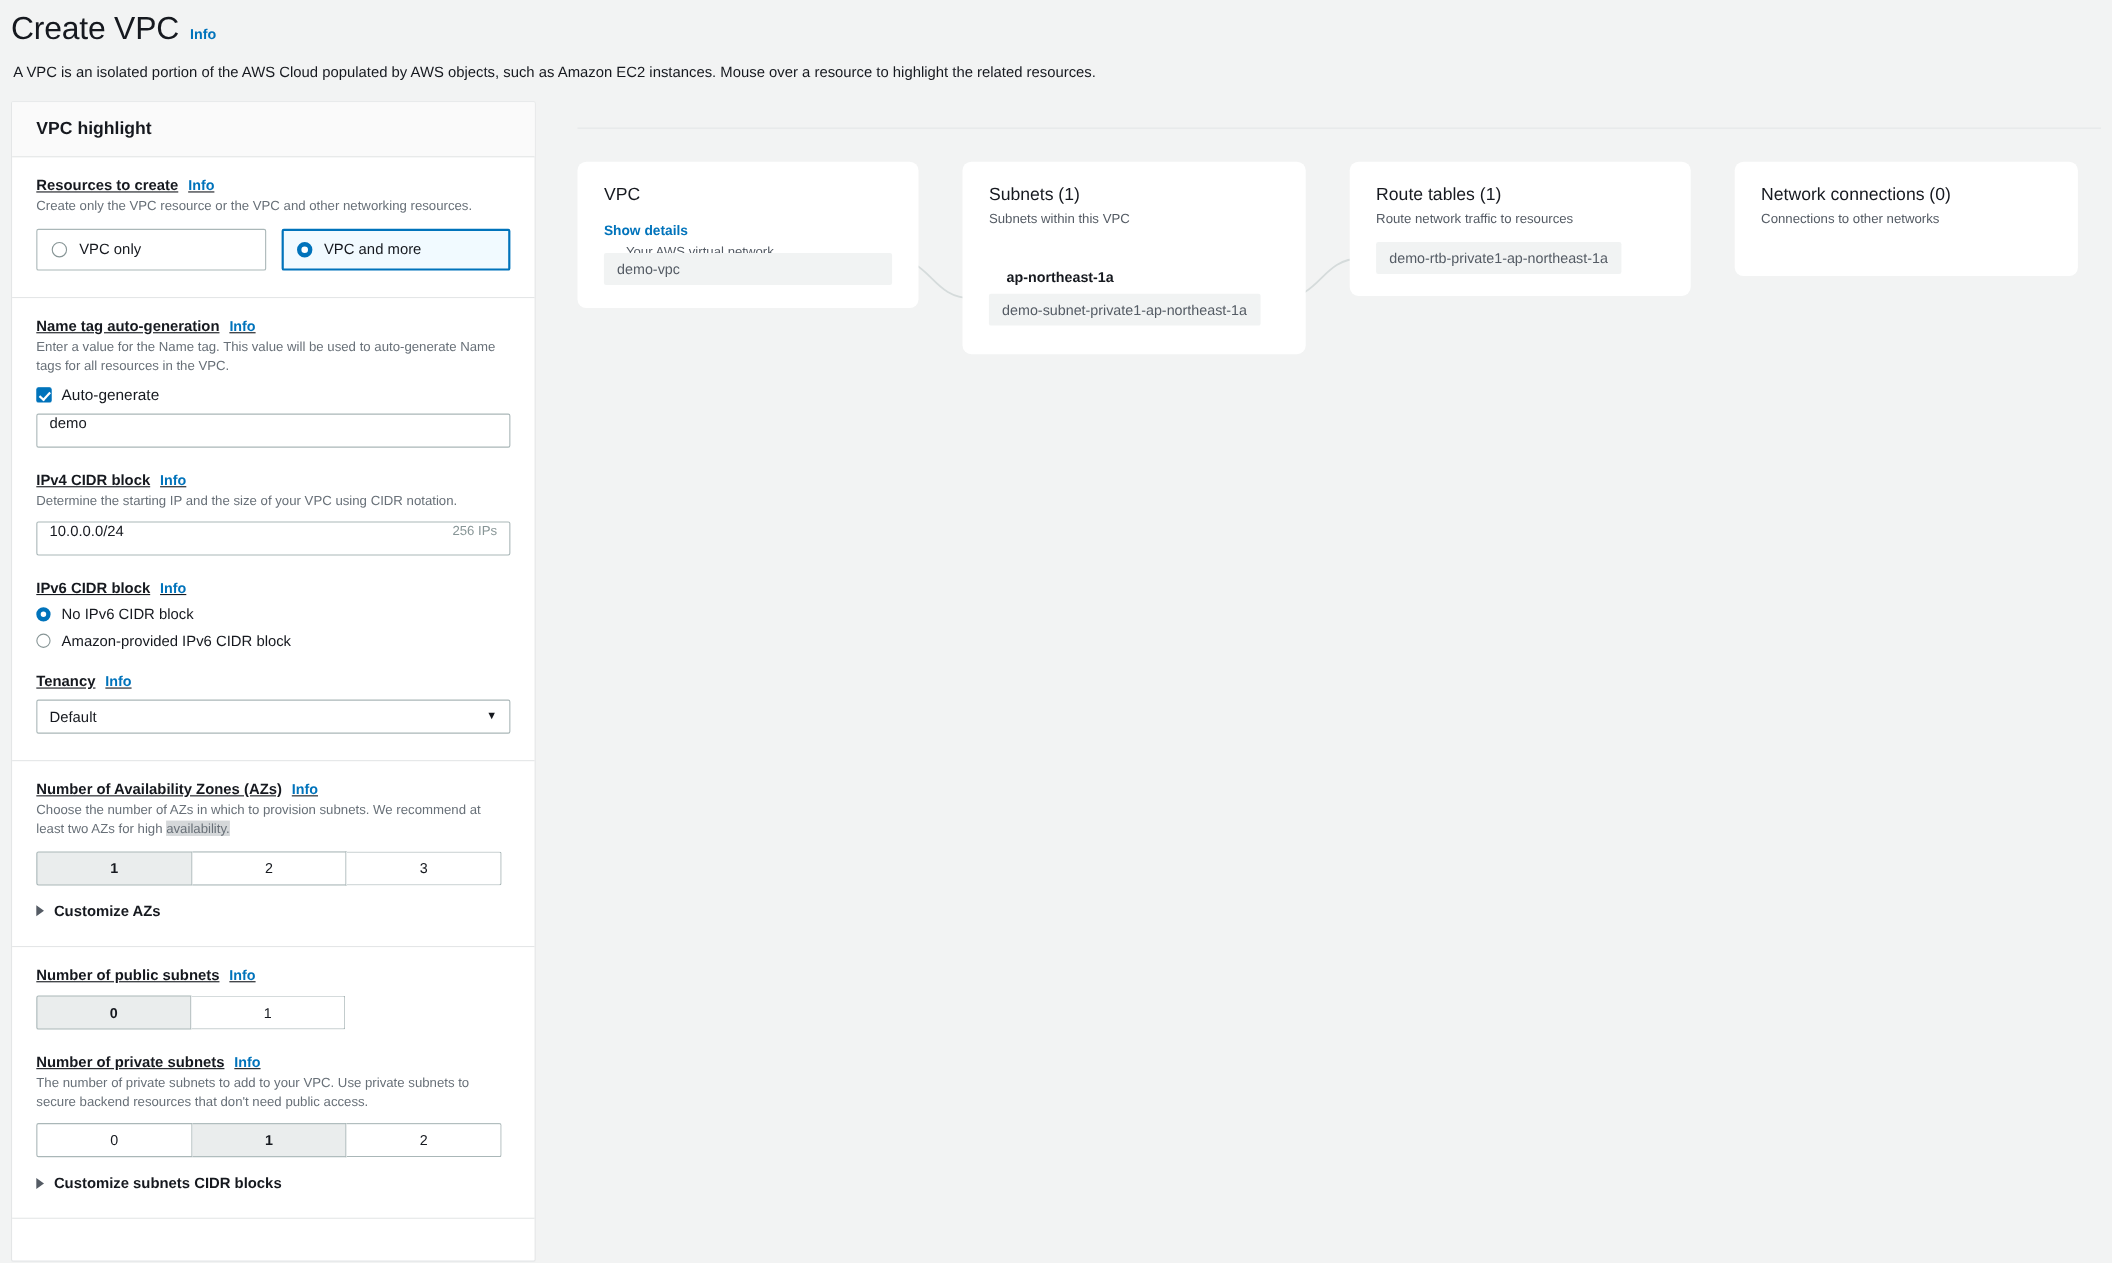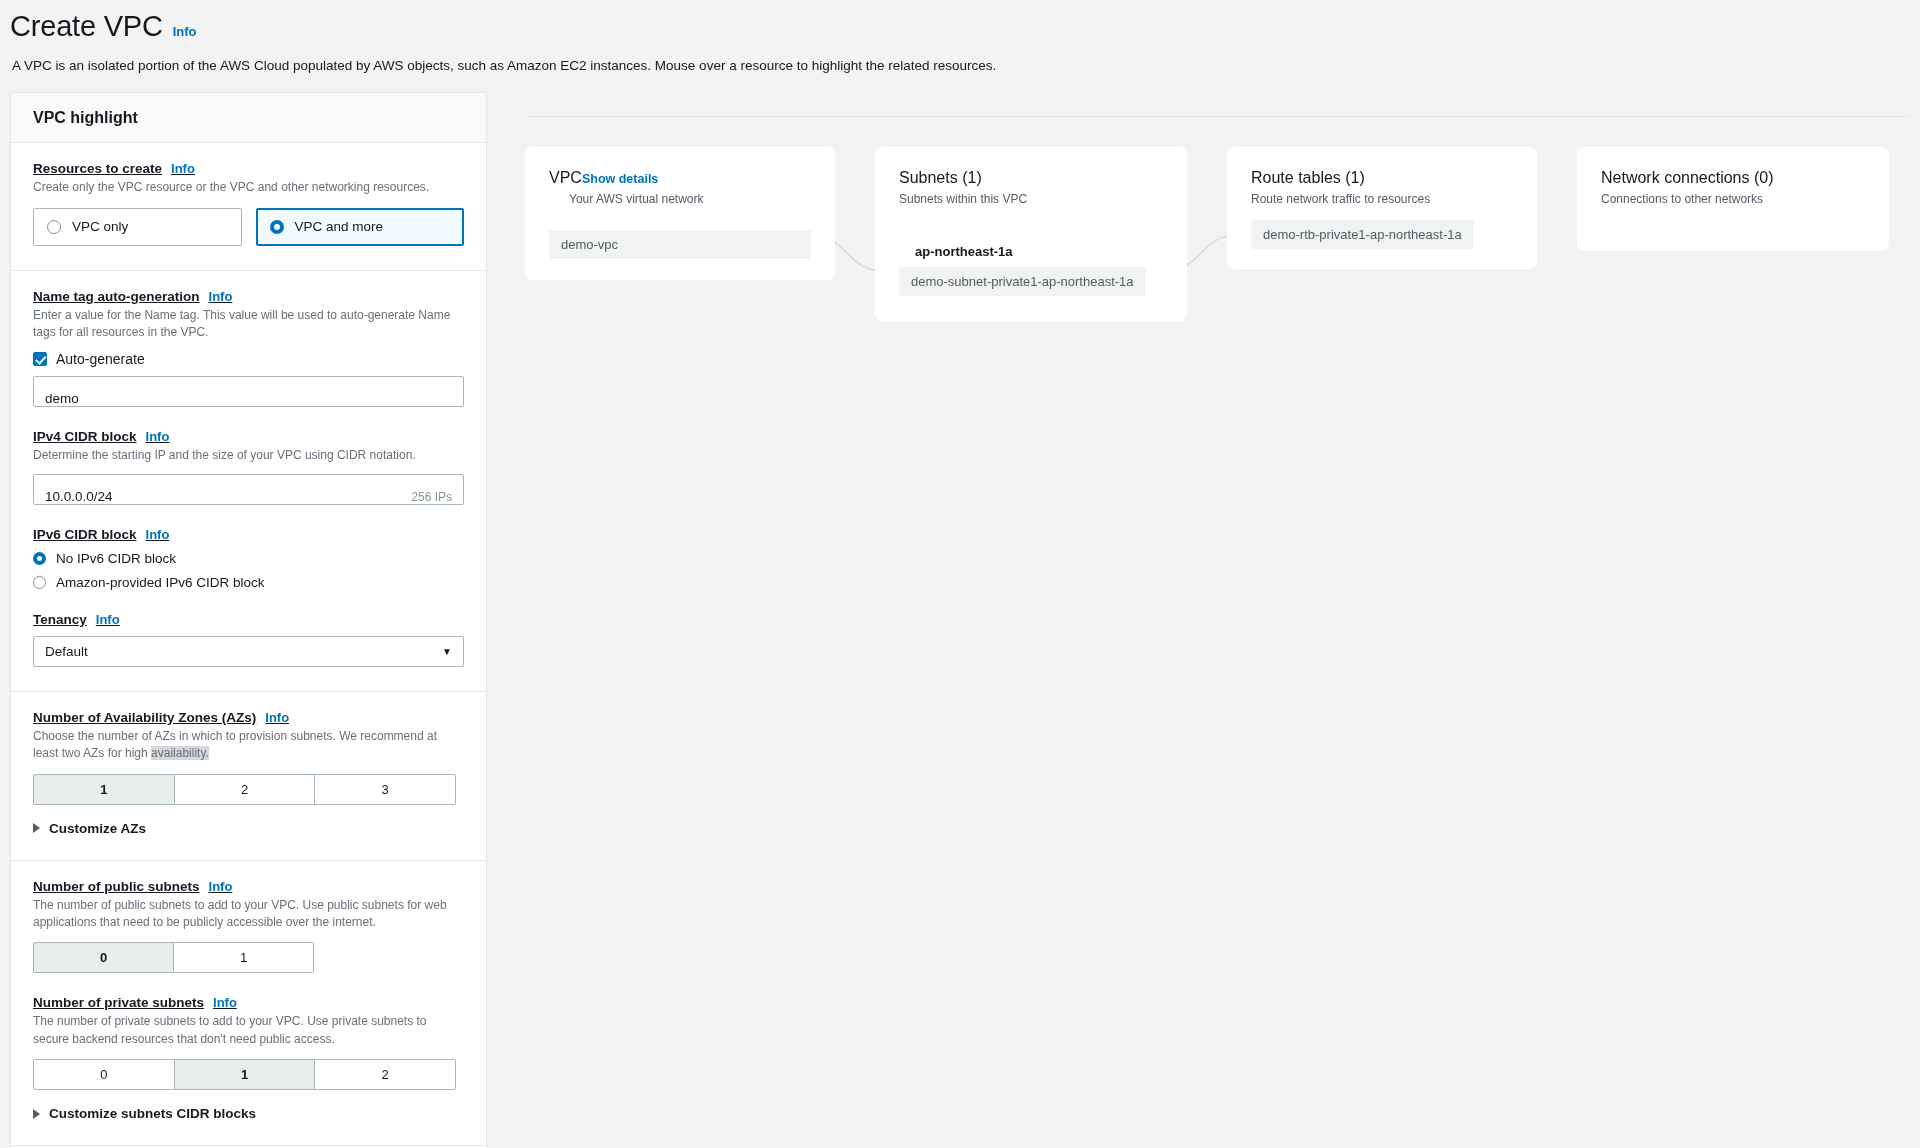--- a/index.html
+++ b/index.html
@@ -89,21 +89,21 @@
     width: 3.5px; height: 7.5px;
     border: solid #fff; border-width: 0 2px 2px 0;
     transform: rotate(42deg);
   }
   .cbox-label { font-size: 14px; color: #16191f; }
 
   
   .text-input {
     margin-top: 9px; height: 31px; width: 100%;
     border: 1px solid #aab7b8; border-radius: 2px;
-    background: #fff; display: flex; align-items: flex-end;
+    background: #fff; display: flex; align-items: flex-start;
     padding: 0 11px; font-size: 13.5px; color: #16191f;
     justify-content: space-between;
   }
   .input-suffix { font-size: 12px; color: #879596; }
 
   
   .radio-line { display: flex; align-items: center; gap: 10px; margin-top: 9px; }
   .radio-line .radio-dot { width: 13px; height: 13px; }
   .radio-line-label { font-size: 13.5px; color: #16191f; }
 
@@ -151,21 +151,21 @@
   .cards { display: flex; gap: 40px; margin-top: 30px; position: relative; }
   .card {
     background: #fff; border-radius: 8px; padding: 22px 24px 20px 24px;
     position: relative;
   }
   .card-vpc   { width: 310px; height: 133px; }
   .card-sub   { width: 312px; height: 175px; }
   .card-rtb   { width: 310px; height: 122px; }
   .card-net   { width: 312px; height: 104px; }
 
-  .card-title-row { display: flex; align-items: baseline; gap: 0; }
+  .card-title-row { display: flex; align-items: baseline; gap: 16px; flex-direction: column; }
   .card-title { font-size: 16px; font-weight: 400; color: #16191f; }
   .card-link {
     font-size: 12.5px; font-weight: bold; color: #0073bb; cursor: pointer;
   }
   .card-sub-desc { font-size: 12px; color: #545b64; margin-top: 5px; }
 
   .chip {
     background: #f1f3f3; color: #545b64; font-size: 13px;
     padding: 7px 12px; border-radius: 2px;
     display: inline-block; white-space: nowrap;
@@ -294,21 +294,20 @@
         </div>
       </div>
     </div>
 
     <div class="section">
       <div class="field">
         <div class="label-row">
           <span class="field-label">Number of public subnets</span>
           <span class="info-link">Info</span>
         </div>
-        <div class="field-desc">The number of public subnets to add to your VPC. Use public subnets for web applications that need to be publicly accessible over the internet.</div>
         <div class="segmented two">
           <div class="seg on">0</div>
           <div class="seg">1</div>
         </div>
       </div>
 
       <div class="field">
         <div class="label-row">
           <span class="field-label">Number of private subnets</span>
           <span class="info-link">Info</span>

